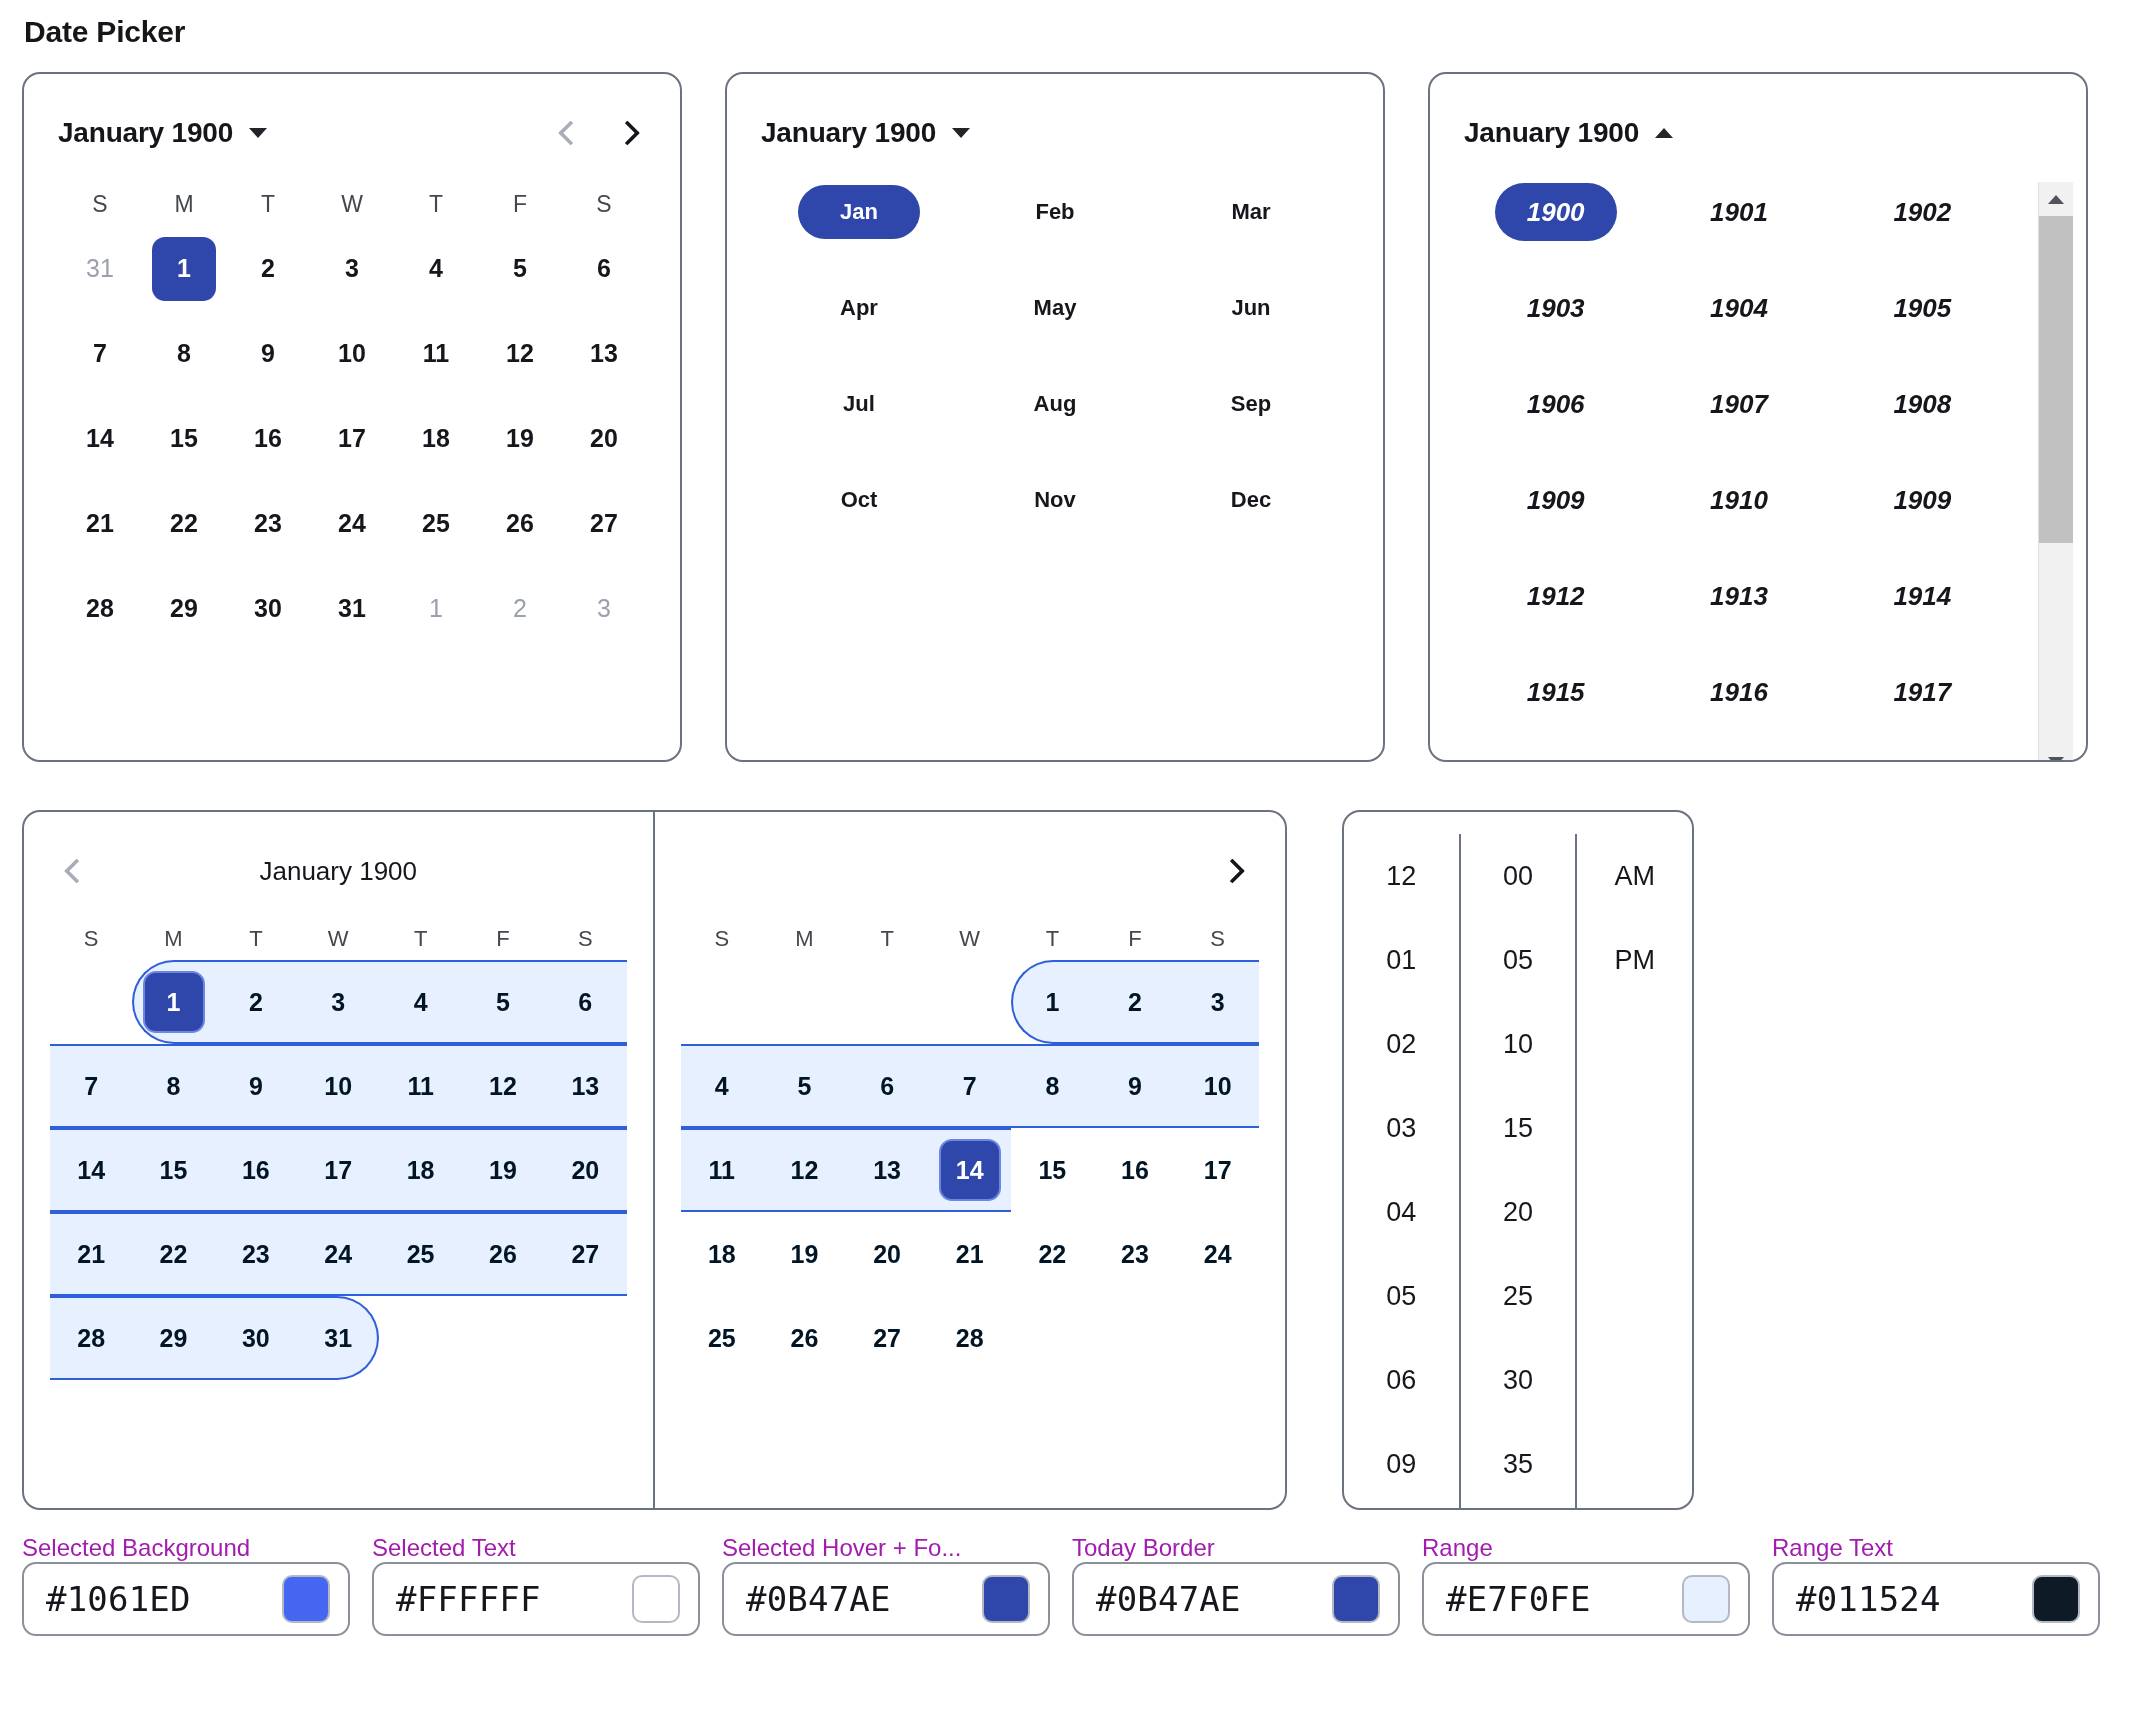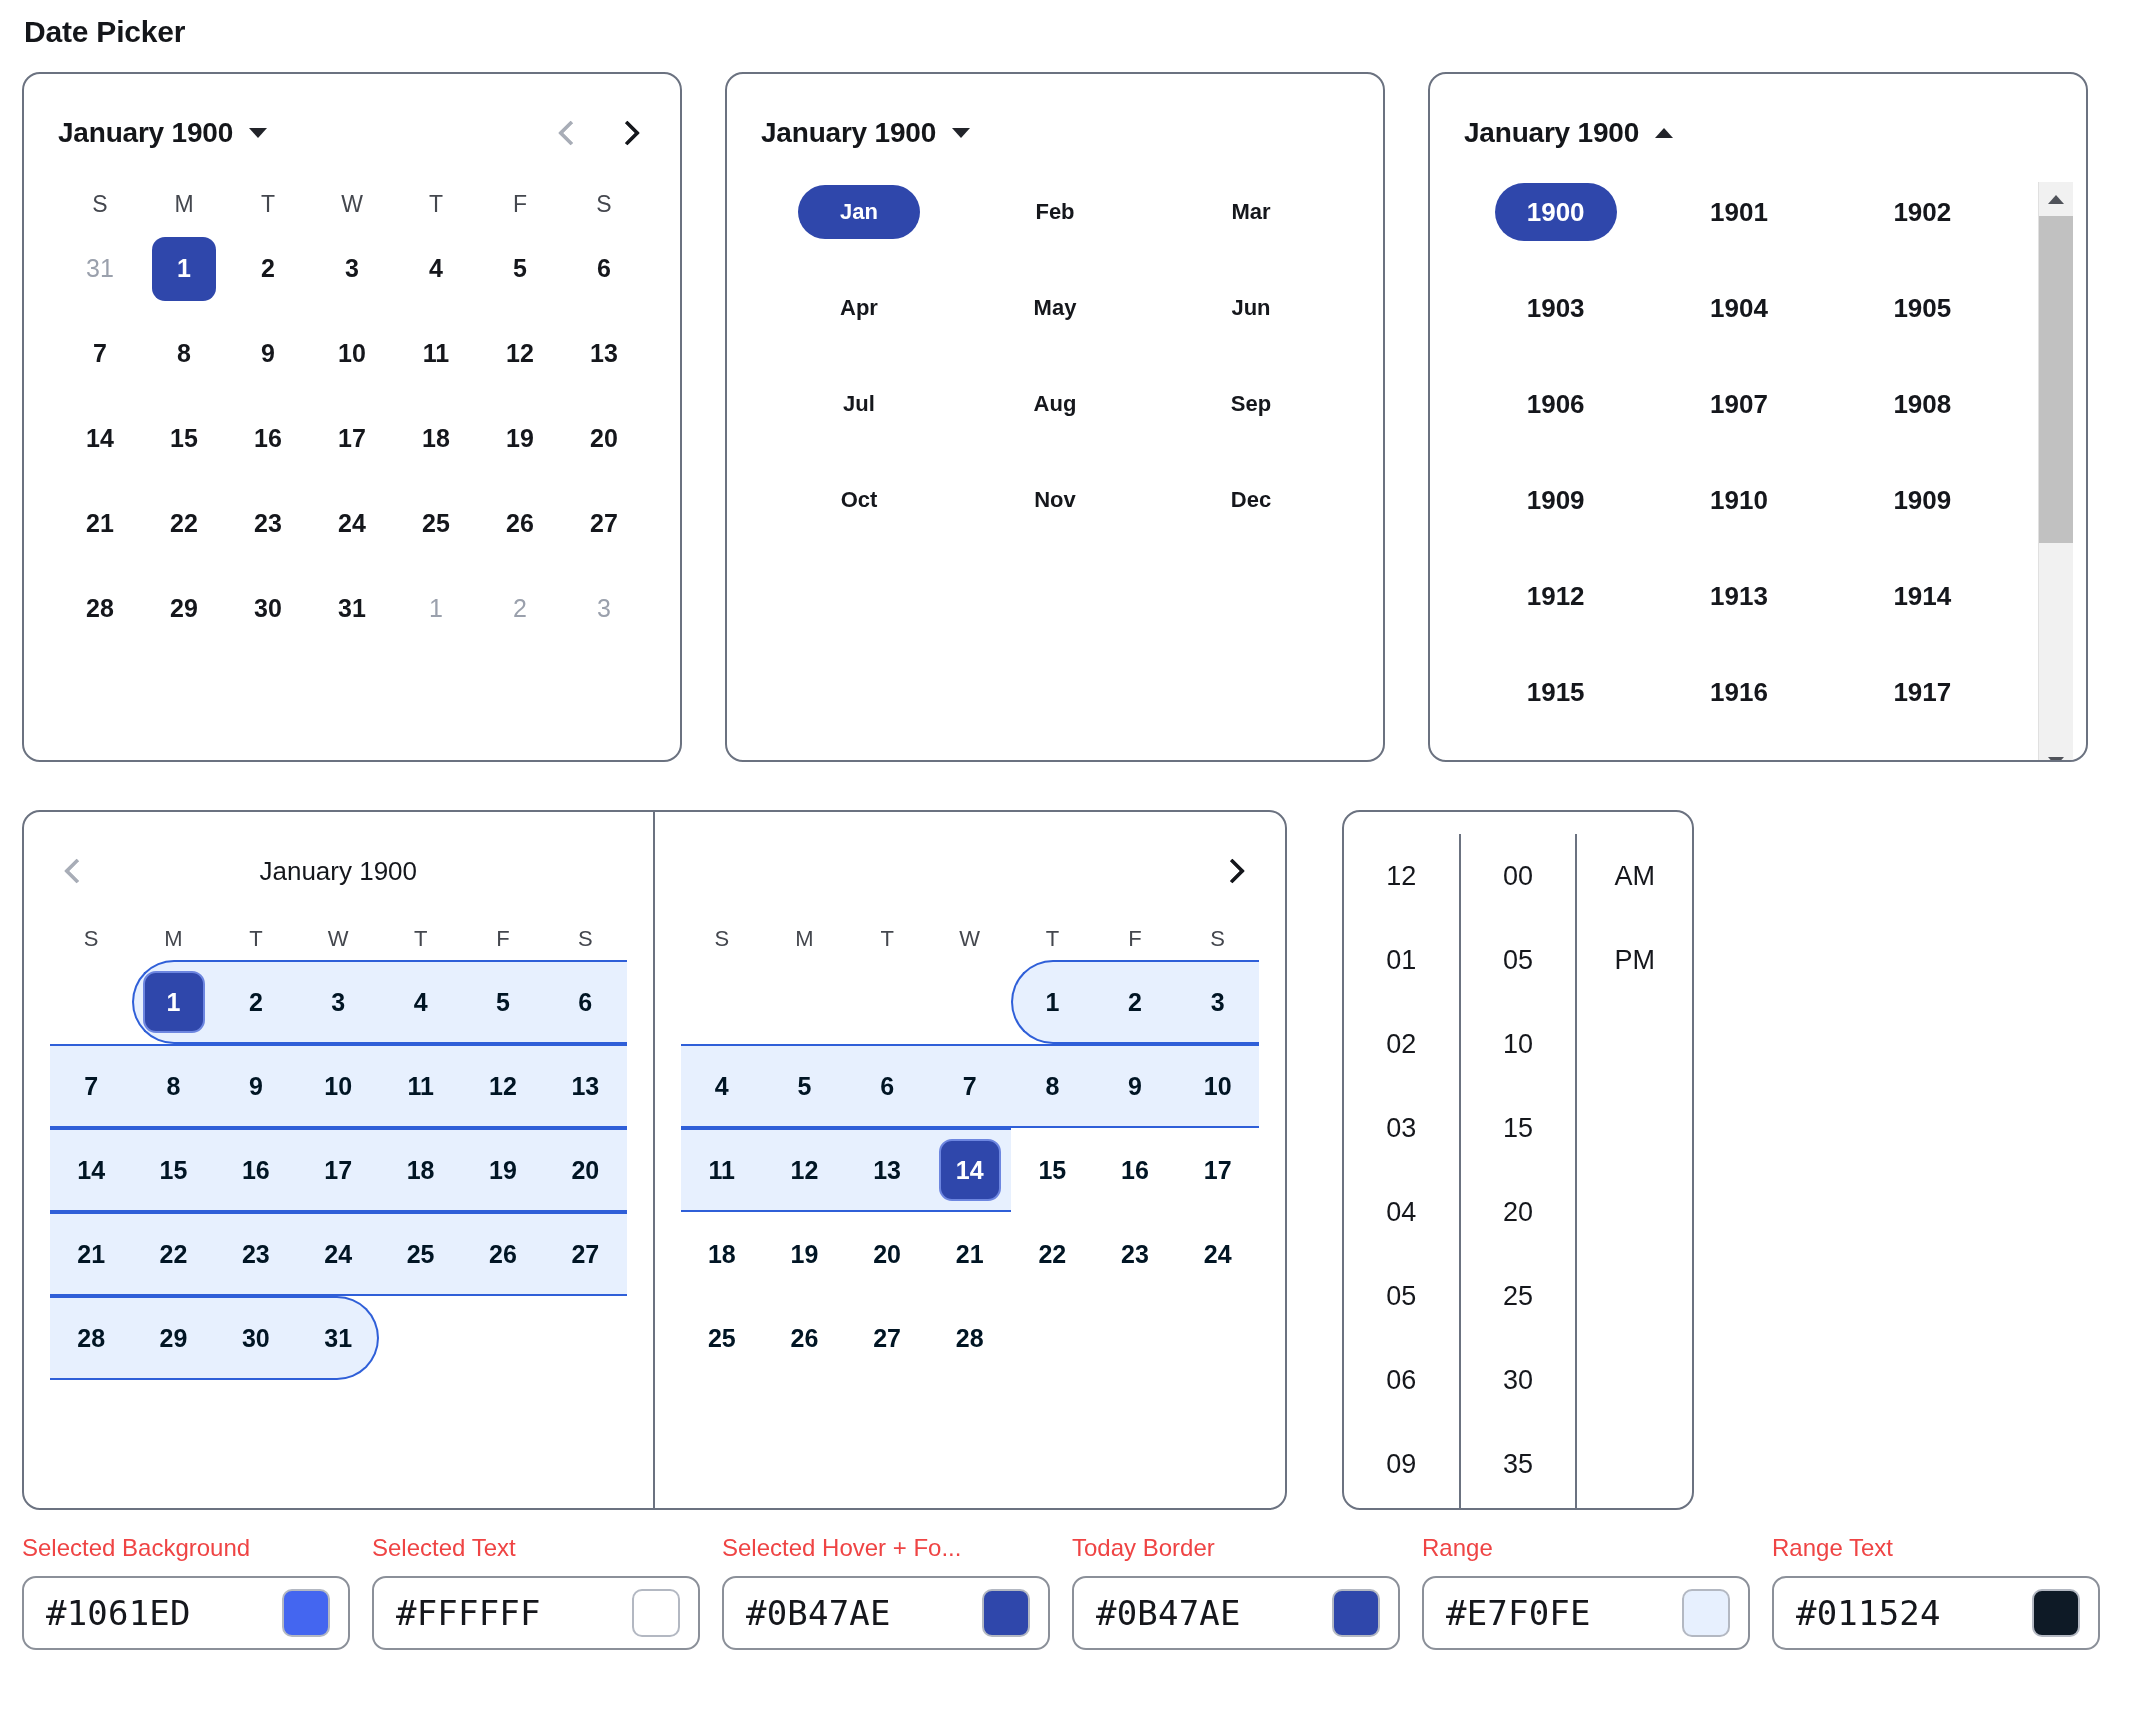--- a/index.html
+++ b/index.html
@@ -93,21 +93,21 @@
     row-gap: 36px; margin-top: 24px;
   }
   .month-cell { display: flex; align-items: center; justify-content: center; height: 60px; }
   .month-pill {
     font-size: 22px; font-weight: 700; color: #15171c;
     padding: 16px 42px; border-radius: 40px; line-height: 1;
   }
   .month-cell.selected .month-pill { background: #2f47ab; color: #ffffff; }
 
   
-  .year-scroll-wrap { display: flex; height: 596px; }
+  .year-scroll-wrap { display: flex; height: 596px; font-style: italic; }
   .year-grid {
     flex: 1;
     display: grid; grid-template-columns: repeat(3, 1fr);
     row-gap: 36px; align-content: start; padding-right: 24px;
   }
   .year-cell { display: flex; align-items: center; justify-content: center; height: 60px; }
   .year-pill {
     font-size: 26px; font-weight: 700; color: #15171c;
     padding: 16px 32px; border-radius: 40px; line-height: 1;
   }
@@ -178,21 +178,21 @@
   .time-col + .time-col { border-left: 2px solid #6b7280; }
   .time-item {
     height: 84px; display: flex; align-items: center; justify-content: center;
     font-size: 27px; color: #15171c; width: 100%;
   }
 
   
   .controls { display: flex; gap: 22px; margin-top: 24px; }
   .ctrl { width: 328px; }
   .ctrl-label {
-    font-size: 24px; color: #ef4444; margin-bottom: 14px;
+    font-size: 24px; color: #a21caf; 
     white-space: nowrap; overflow: hidden; text-overflow: ellipsis;
   }
   .ctrl-box {
     height: 74px; border: 2px solid #8b9099; border-radius: 14px;
     display: flex; align-items: center; padding: 0 18px 0 22px; background: #fff;
   }
   .ctrl-value {
     flex: 1; font-family: "DejaVu Sans Mono", monospace;
     font-size: 34px; color: #15171c; letter-spacing: 0.2px;
   }

